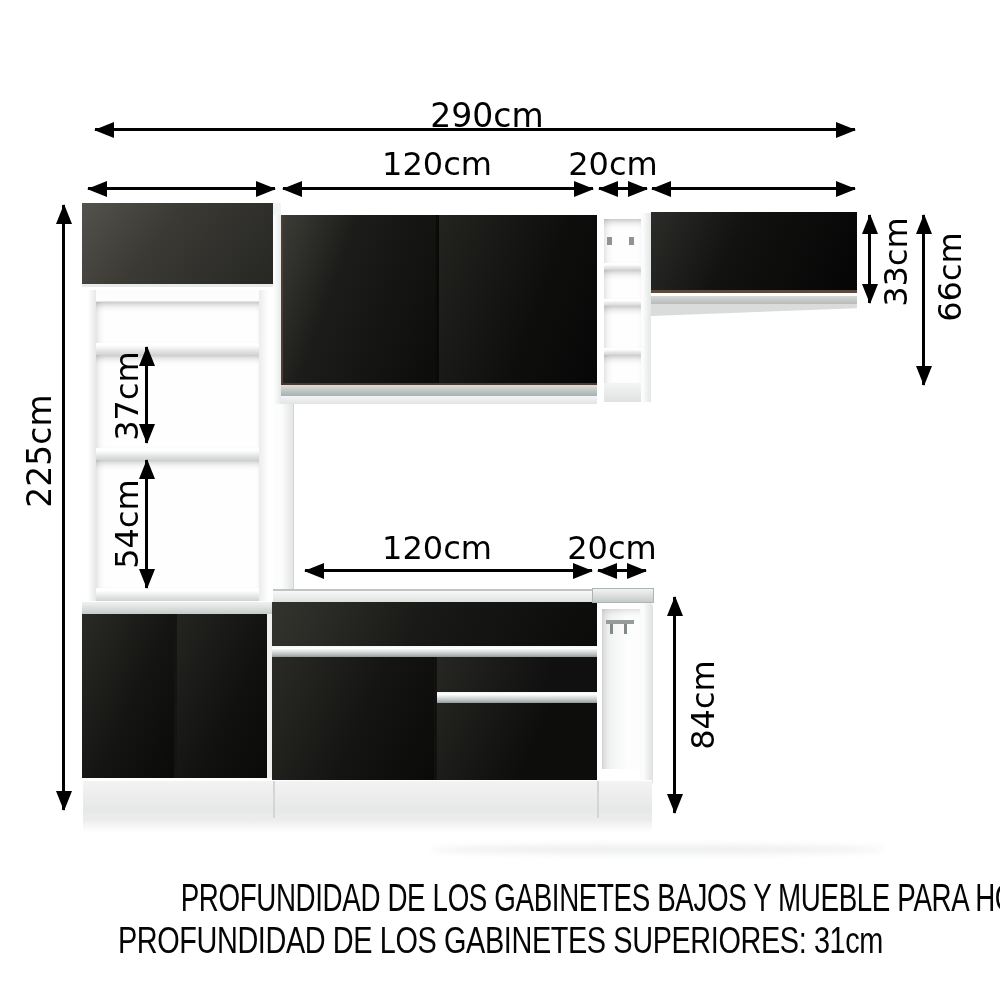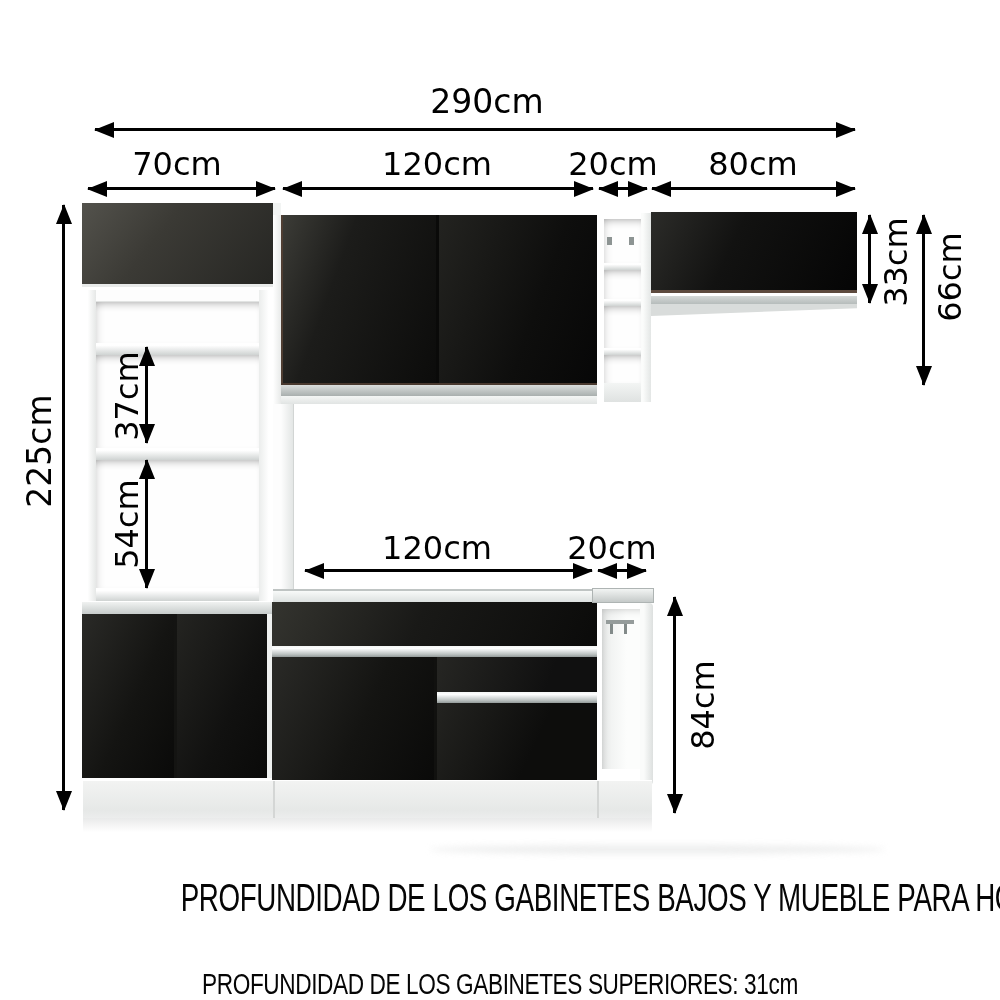--- a/index.html
+++ b/index.html
@@ -30,21 +30,21 @@
   .blk2{background:linear-gradient(115deg,#2a2a27 0%,#141412 55%,#0a0a09 100%);}
   .silver{background:linear-gradient(#f4f6f5 0%,#fdfefe 22%,#bcc2c1 75%,#939a99 100%);}
   .shelf{background:linear-gradient(#ffffff 20%,#cfd3d2 100%);}
   .opening{background:#fefefe;box-shadow:inset 0 7px 9px -6px rgba(0,0,0,.33), inset 7px 0 9px -6px rgba(0,0,0,.14);}
 
   .foot{position:absolute;left:0;width:1000px;text-align:center;color:#050505;
     font-family:"Liberation Sans","DejaVu Sans",sans-serif;line-height:1;}
   .foot>span{display:inline-block;transform-origin:50% 50%;white-space:nowrap;letter-spacing:-.5px;}
   .f1{top:879px;font-size:38px;}
   .f1>span{transform:scaleX(.73);}
-  .f2{top:970px;font-size:29px;}
+  .f2{top:922px;font-size:37px;}
   .f2>span{transform:scaleX(.78);}
 </style>
 </head>
 <body>
 
 <div id="stage">
 
   <div style="position:absolute;left:82px;top:203px;width:191px;height:84px;background:linear-gradient(128deg,#53524c 0%,#3b3a35 40%,#262623 100%);border-bottom:3px solid #e9ebea;"></div>
   <div style="position:absolute;left:273px;top:203px;width:8px;height:87px;background:#f2f4f3;"></div>
 
@@ -129,25 +129,23 @@
   <div class="dim-h" style="left:305px;top:569px;width:287px;"></div>
   <div class="dim-h" style="left:598px;top:569px;width:48px;"></div>
 
   <div class="dim-v" style="left:62px;top:205px;height:605px;"></div>
   <div class="dim-v" style="left:145px;top:347px;height:96px;"></div>
   <div class="dim-v" style="left:145px;top:460px;height:128px;"></div>
   <div class="dim-v" style="left:868px;top:215px;height:88px;"></div>
   <div class="dim-v" style="left:922px;top:215px;height:170px;"></div>
   <div class="dim-v" style="left:673px;top:597px;height:216px;"></div>
 
-  <div class="dlabel big" style="left:387px;top:82px;width:200px;height:38px;">290cm</div>
-  <div class="dlabel" style="left:102px;top:145px;width:150px;height:38px;">70cm</div>
+  <div class="dlabel big" style="left:387px;top:96px;width:200px;height:38px;">290cm</div>
   <div class="dlabel" style="left:362px;top:145px;width:150px;height:38px;">120cm</div>
   <div class="dlabel" style="left:538px;top:145px;width:150px;height:38px;">20cm</div>
-  <div class="dlabel" style="left:678px;top:145px;width:150px;height:38px;">80cm</div>
 
   <div class="dlabel" style="left:362px;top:529px;width:150px;height:38px;">120cm</div>
   <div class="dlabel" style="left:537px;top:529px;width:150px;height:38px;">20cm</div>
 
   <div class="dlabel rot" style="left:72px;top:377px;width:110px;height:38px;">37cm</div>
   <div class="dlabel rot" style="left:72px;top:505px;width:110px;height:38px;">54cm</div>
   <div class="dlabel rot big" style="left:-36px;top:431px;width:150px;height:40px;">225cm</div>
 
   <div class="dlabel rot" style="left:841px;top:243px;width:110px;height:38px;">33cm</div>
   <div class="dlabel rot" style="left:895px;top:258px;width:110px;height:38px;">66cm</div>

